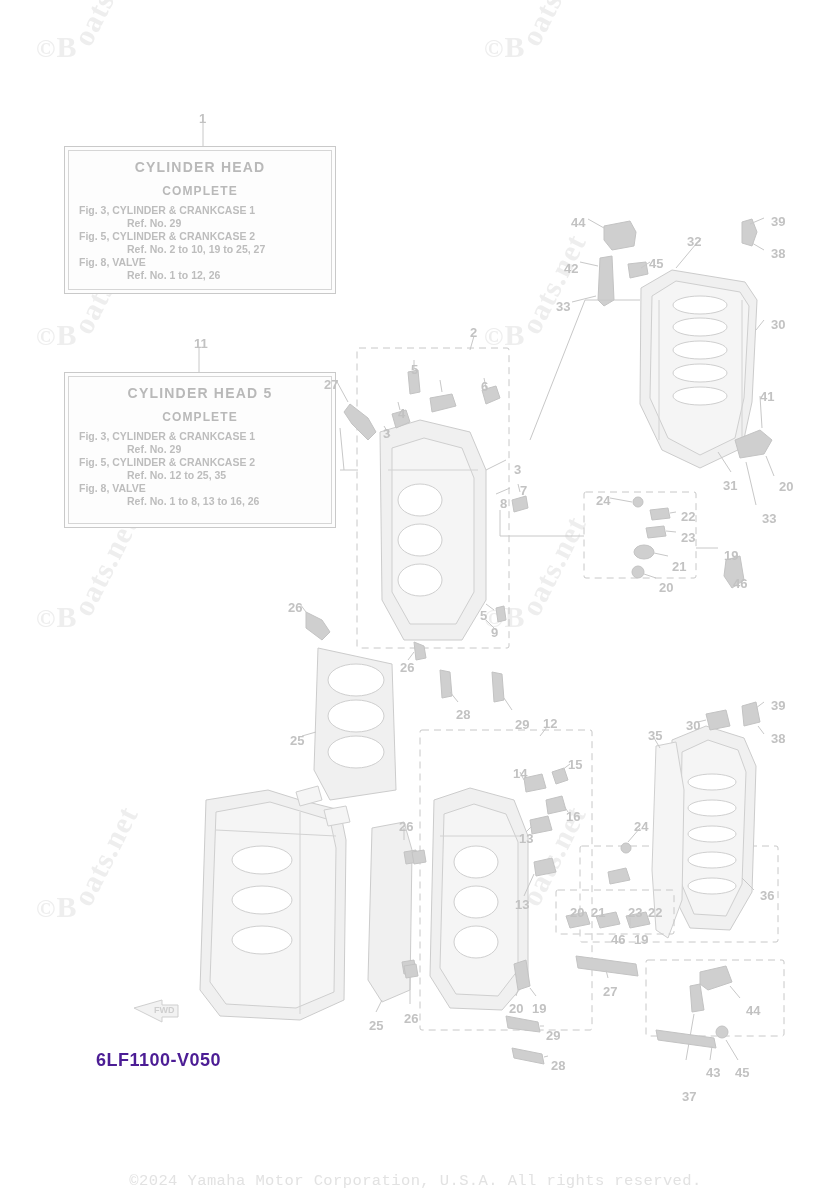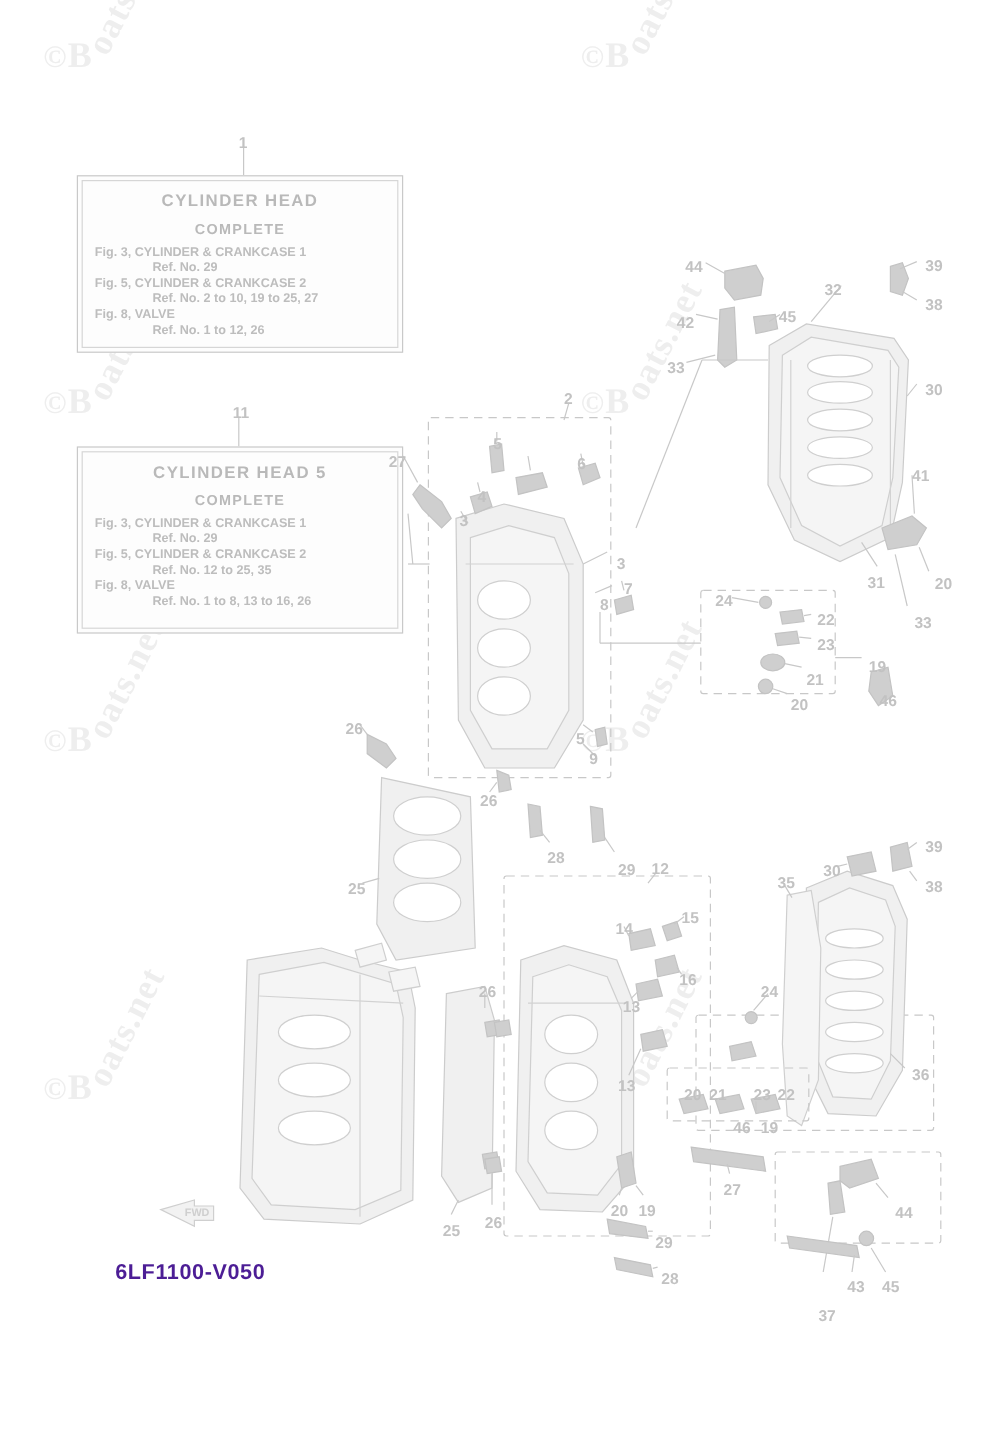--- a/index.html
+++ b/index.html
@@ -454,14 +454,15 @@
 
   <div style="position:absolute; left:132px; top:996px; width:50px; height:30px;">
     <svg width="50" height="30" viewBox="0 0 50 30">
       <path d="M2,12 L30,4 L30,9 L46,9 L46,21 L30,21 L30,26 Z" fill="#f2f2f2" stroke="#cfcfcf" stroke-width="1"></path>
     </svg>
     <span class="fwd" style="left:22px; top:9px;">FWD</span>
   </div>
 
   <div class="code" style="left:96px; top:1050px;">6LF1100-V050</div>
 
+  <div class="copyright">©2024 Yamaha Motor Corporation, U.S.A. All rights reserved.</div>
 
 </div>
 
 </body></html>

